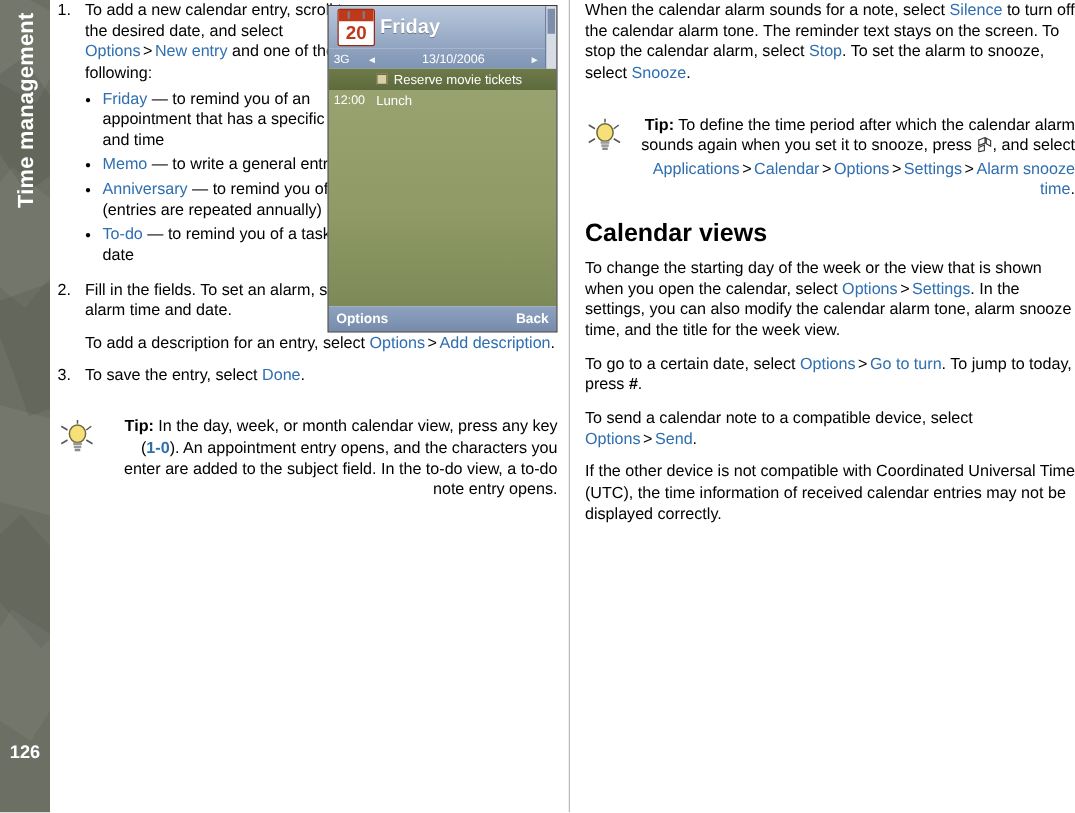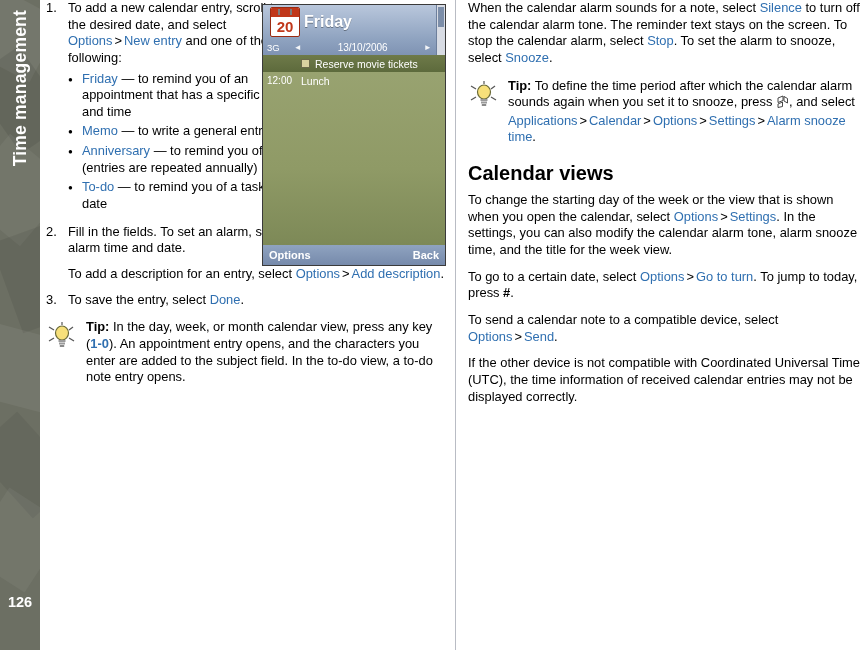--- a/index.html
+++ b/index.html
@@ -114,21 +114,22 @@
   }
 
   .bl { color: #2f6fb0; }
   .gt { color: #000; padding: 0 2px; }
   b { font-weight: bold; }
 
   
   .tip {
     position: relative;
     padding-left: 40px;
-    margin-top: 11px;
+    margin-top: 25px;
+    text-align: right;
   }
   .tip .tipicon {
     position: absolute;
     left: 0; top: 2px;
     width: 32px; height: 28px;
   }
   .tip .tiptext { margin: 0; }
 
   
   #phone {

